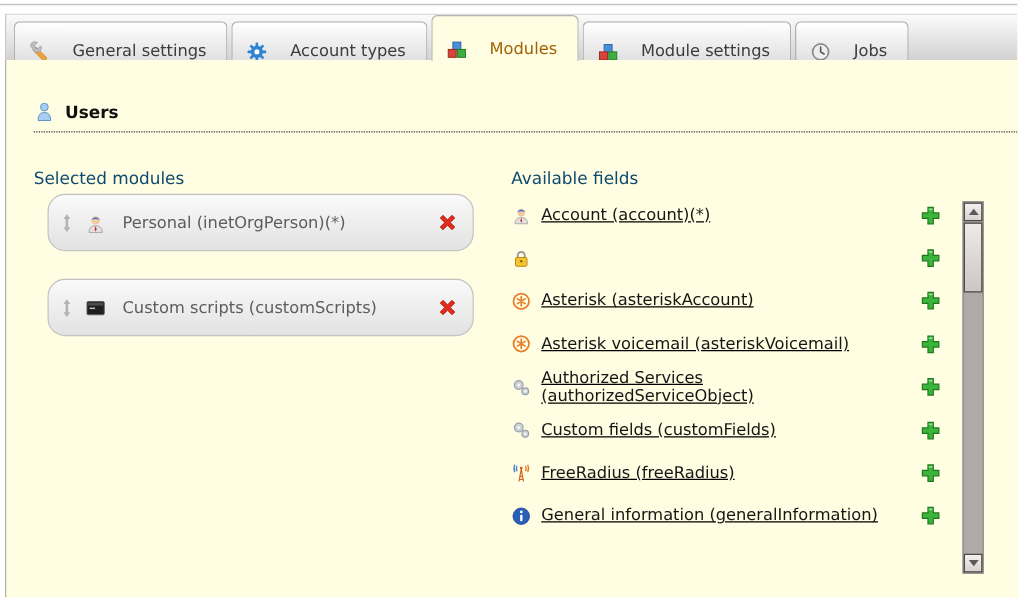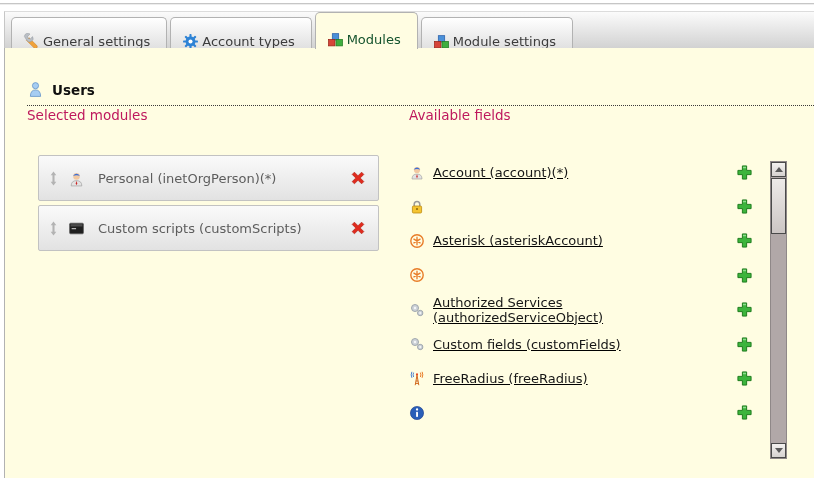--- a/index.html
+++ b/index.html
@@ -12,54 +12,54 @@
   .top-rule2 { position:absolute; top:4px; left:0; width:814px; height:1px; background:#ededed; }
 
   
   .tabstrip {
     position:absolute; top:11px; left:4px; width:810px; height:37px;
     background:linear-gradient(#fbfbfb,#d2d2d2);
     border-top:1px solid #dcdcdc; border-left:1px solid #c6c6c6;
   }
   .tabs { display:flex; align-items:flex-end; height:100%; padding-left:6px; gap:3px; }
   .tab {
-    height:31px; display:flex; align-items:center; gap:3px;
+    height:31px; display:flex; align-items:center; gap:18px;
     padding:17px 16px 0 11px; border:1px solid #b2b2b2; border-bottom:none;
     border-radius:5px 5px 0 0; background:linear-gradient(#ffffff,#e1e1e1);
     font-size:13px; color:#3c3c3c; cursor:pointer; white-space:nowrap;
   }
   .tab.active {
-    height:37px; background:var(--panel-bg,#fffde2); color:#14532d;
+    height:37px; background:var(--panel-bg,#fffde2); color:#a16207;
     position:relative; z-index:2; margin-bottom:-1px; padding-bottom:1px;
   }
   .tab .icon { width:17px; height:17px; display:inline-block; flex:none; }
   .icon svg { width:100%; height:100%; display:block; }
 
   
   .panel {
     position:absolute; top:48px; left:4px; width:810px; height:430px;
     background:var(--panel-bg,#fffde2); border-left:1px solid #b2b2b2; z-index:1;
   }
   .users-header {
     position:absolute; left:22px; top:33px; right:0;
     display:flex; align-items:center; gap:8px; padding-bottom:7px;
     border-bottom:1px dotted #3a3a3a;
     font-size:13.5px; font-weight:bold; color:#101010;text-align:center;
   }
   .users-header .icon { width:17px; height:17px; }
 
-  .col-label { position:absolute; top:59px; font-size:13.5px; color:#be185d; }
+  .col-label { position:absolute; top:87px; font-size:13.5px; color:#0c4a6e; }
   .col-label.left { left:22px; }
   .col-label.right { left:404px; }
 
   
   .selected-list { position:absolute; left:33px; top:107px; width:341px; }
   .sel-row {
-    height:46px; margin-bottom:4px; display:flex; align-items:center;
-    padding:0 11px 0 9px; border:1px solid #c2c2c2; border-radius:2px;
+    height:46px; margin-bottom:22px; display:flex; align-items:center;
+    padding:0 11px 0 9px; border:1px solid #c2c2c2; border-radius:14px;
     background:linear-gradient(#fafafa,#e2e2e2); cursor:move;
   }
   .drag-handle { width:11px; height:15px; flex:none; margin-right:9px; align-self:center; }
   .sel-row .mod-icon { width:17px; height:17px; flex:none; margin-right:13px; }
   .sel-row .mod-label { flex:1; font-size:13px; color:#5d5d5d; }
   .remove-btn { width:18px; height:18px; flex:none; cursor:pointer; border:none; background:none; padding:0; }
   .remove-btn svg { width:100%; height:100%; display:block; }
 
   
   .available-list { position:absolute; left:404px; top:107px; width:344px; }
@@ -132,20 +132,29 @@
   </div>
       <div class="tab">
     <span class="icon">
           <svg viewBox="0 0 16 16">
             <rect x="5" y="2.5" width="6" height="6" fill="#4a90d9" stroke="#2a5fa9" stroke-width="0.7"></rect>
             <rect x="1.5" y="8" width="6" height="6" fill="#d6453a" stroke="#9b2318" stroke-width="0.7"></rect>
             <rect x="8.5" y="8" width="6" height="6" fill="#3fae3f" stroke="#1e7a1e" stroke-width="0.7"></rect>
           </svg>
         </span>
     <span class="tab-label">Module settings</span>
+  </div>
+      <div class="tab">
+    <span class="icon">
+          <svg viewBox="0 0 16 16">
+            <circle cx="8" cy="8" r="6" fill="#eeeeee" stroke="#8a8a8a" stroke-width="1.3"></circle>
+            <path d="M8 4.4 V8 L10.6 9.6" stroke="#555" stroke-width="1.2" fill="none" stroke-linecap="round"></path>
+          </svg>
+        </span>
+    <span class="tab-label">Jobs</span>
   </div>
     </div>
 </div>
 
 <div class="panel">
   <div class="users-header">
     <span class="icon" id="users-icon">
         <svg viewBox="0 0 16 16">
           <circle cx="8" cy="4.4" r="2.9" fill="#a6cdf2" stroke="#5f8fc7" stroke-width="0.7"></circle>
           <path d="M3.2 14.5 Q3.2 8.4 8 8.4 Q12.8 8.4 12.8 14.5 Z" fill="#a6cdf2" stroke="#5f8fc7" stroke-width="0.7"></path>
@@ -248,20 +257,21 @@
             </svg></span>
     </button>
   </div>
       <div class="avail-row">
     <span class="mod-icon icon">
           <svg viewBox="0 0 16 16">
             <circle cx="8" cy="8" r="6.2" fill="none" stroke="#e87c28" stroke-width="1.4"></circle>
             <path d="M8 4.2 V11.8 M4.9 6.1 L11.1 9.9 M11.1 6.1 L4.9 9.9" stroke="#e87c28" stroke-width="1.3" stroke-linecap="round"></path>
           </svg>
         </span>
+    <span class="mod-label">Asterisk voicemail (asteriskVoicemail)</span>
     <button class="add-btn">
       <span class="icon"><svg viewBox="0 0 16 16">
               <path d="M6 1.8 H10 V6 H14.2 V10 H10 V14.2 H6 V10 H1.8 V6 H6 Z" fill="#3cb43c" stroke="#1c7a1c" stroke-width="0.9"></path>
               <path d="M6.6 2.6 H9.4 V4 H6.6 Z" fill="#8fdc8f"></path>
             </svg></span>
     </button>
   </div>
       <div class="avail-row">
     <span class="mod-icon icon">
           <svg viewBox="0 0 16 16">
@@ -314,20 +324,21 @@
     </button>
   </div>
       <div class="avail-row">
     <span class="mod-icon icon">
           <svg viewBox="0 0 16 16">
             <circle cx="8" cy="8" r="6.6" fill="#2a5fb8" stroke="#16398a" stroke-width="0.6"></circle>
             <rect x="7.1" y="6.7" width="1.9" height="5.2" rx="0.7" fill="#fff"></rect>
             <circle cx="8.05" cy="4.5" r="1.15" fill="#fff"></circle>
           </svg>
         </span>
+    <span class="mod-label">General information (generalInformation)</span>
     <button class="add-btn">
       <span class="icon"><svg viewBox="0 0 16 16">
               <path d="M6 1.8 H10 V6 H14.2 V10 H10 V14.2 H6 V10 H1.8 V6 H6 Z" fill="#3cb43c" stroke="#1c7a1c" stroke-width="0.9"></path>
               <path d="M6.6 2.6 H9.4 V4 H6.6 Z" fill="#8fdc8f"></path>
             </svg></span>
     </button>
   </div>
     </div>
 
   <div class="scrollbar">

